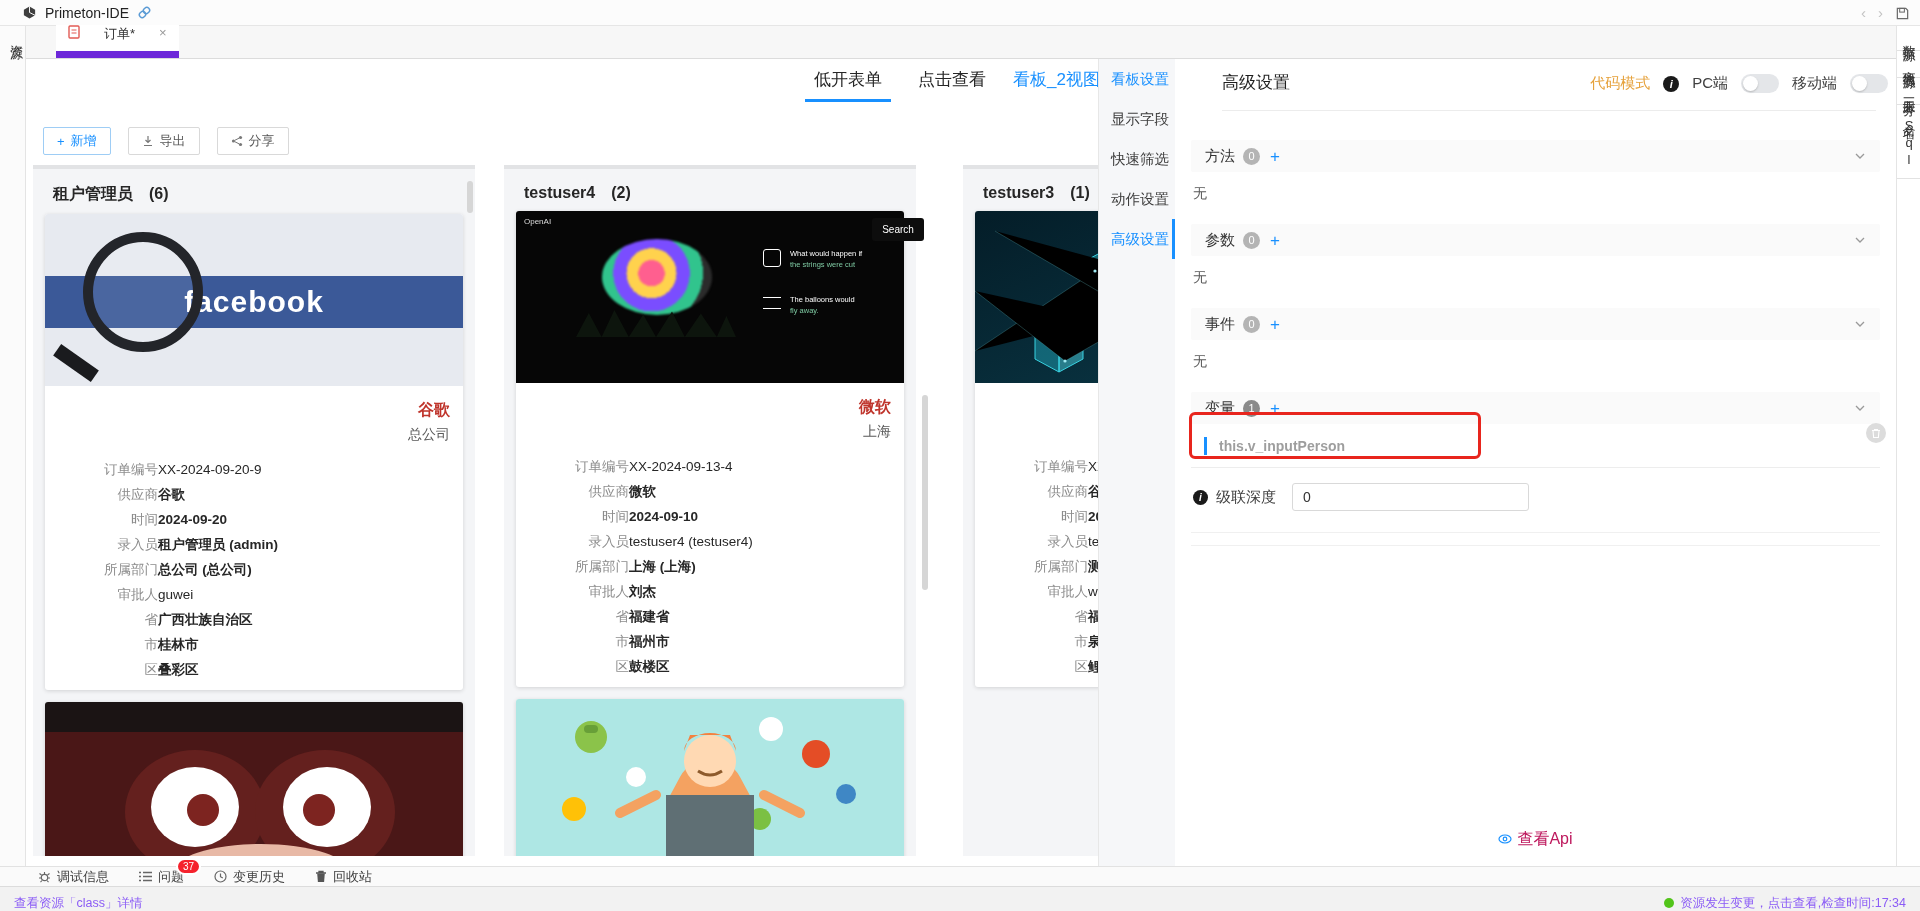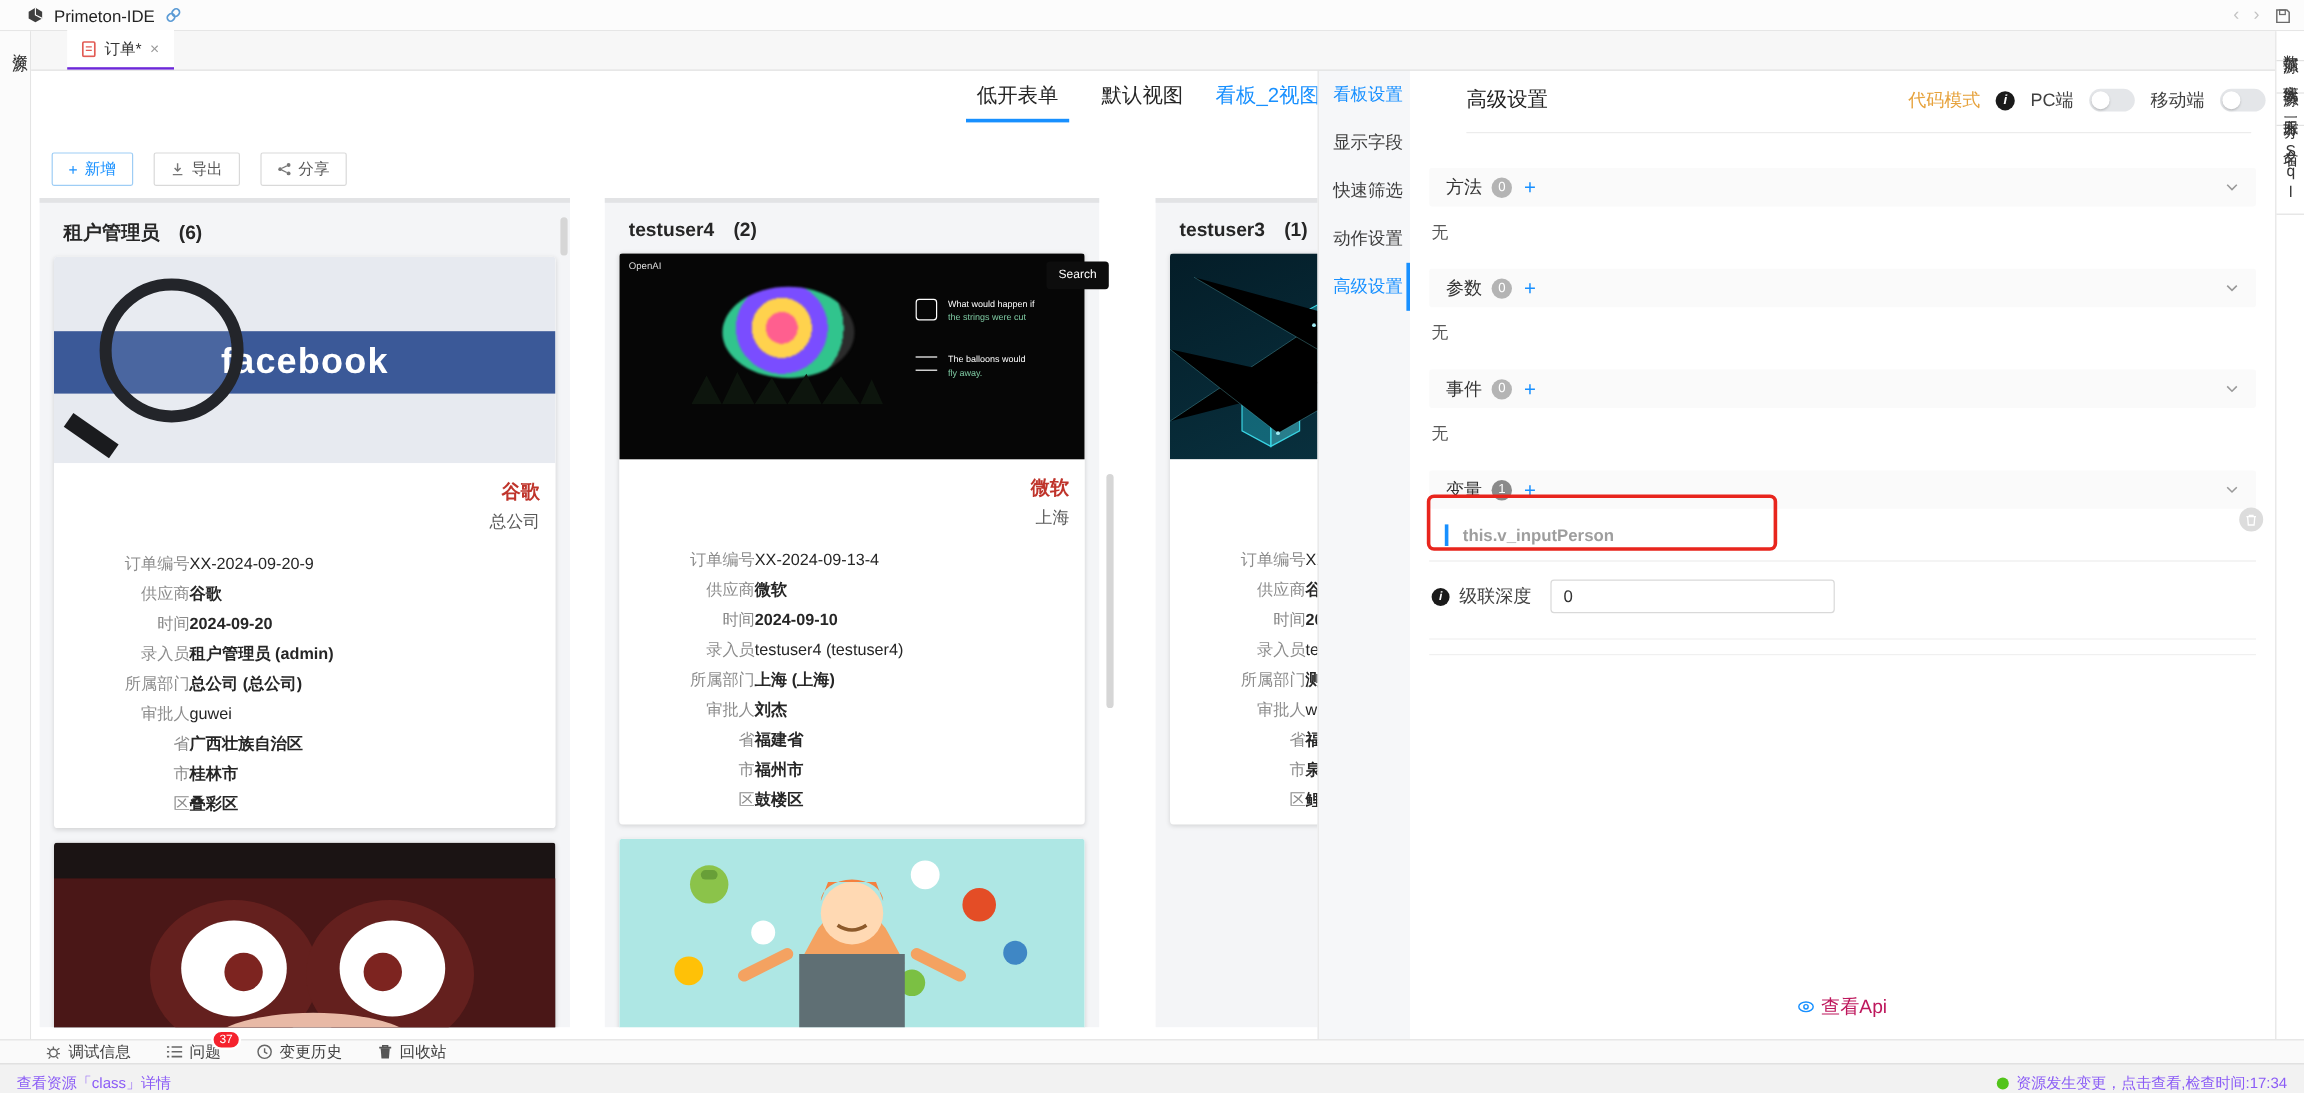--- a/index.html
+++ b/index.html
@@ -13,22 +13,22 @@
   .tb-right{position:absolute;right:10px;top:0;height:26px;display:flex;align-items:center;gap:12px;}
   .nav-arrow{font-size:15px;color:#c3c3c3;line-height:26px;cursor:default;}
   
   .left-rail{position:absolute;left:0;top:26px;width:26px;height:840px;background:#fbfbfb;
              border-right:1px solid #e4e4e4;}
   .vtext{writing-mode:vertical-rl;text-orientation:upright;letter-spacing:3px;font-size:13px;color:#333;}
   .left-rail .vtext{margin:8px auto 0;display:block;text-align:center;width:100%;}
   
   .tabbar{position:absolute;left:26px;top:26px;width:1870px;height:33px;background:#f7f7f7;
           border-bottom:1px solid #dcdcdc;display:flex;align-items:flex-end;}
-  .tab{height:33px;margin-left:30px;padding:0 12px;background:#fff;border-bottom:2px solid #6d28d9;
-       display:flex;align-items:center;gap:7px;font-size:13px;color:#333;}
+  .tab{height:33px;margin-left:30px;padding:0 12px;background:#fff;border-bottom:7px solid #6d28d9;
+       display:flex;align-items:flex-start;gap:24px;font-size:13px;color:#333;}
   .tab .close{color:#999;font-size:13px;}
   
   .content{position:absolute;left:26px;top:59px;width:1072px;height:807px;background:#fff;overflow:hidden;}
   .view-tabs{position:absolute;left:788px;top:9px;display:flex;align-items:flex-start;gap:27px;
              font-size:17px;color:#262626;}
   .view-tab{padding-bottom:8px;cursor:pointer;white-space:nowrap;}
   .view-tab.underlined{border-bottom:3px solid #1890ff;padding-left:9px;padding-right:9px;margin-left:-9px;}
   .view-tab.sel{color:#1890ff;}
   .board-toolbar{position:absolute;left:17px;top:68px;display:flex;gap:17px;}
   .btn{height:28px;padding:0 13px;border:1px solid #d9d9d9;border-radius:2px;background:#fff;
@@ -166,21 +166,21 @@
         </svg>
       <span>订单*</span>
       <span class="close">×</span>
     </div>
   </div>
 
   <div class="content">
 
     <div class="view-tabs">
       <span class="view-tab underlined">低开表单</span>
-      <span class="view-tab">默认视图</span>
+      <span class="view-tab">点击查看</span>
       <span class="view-tab sel"><span>看板_2视图</span></span>
 
     </div>
 
     <div class="board-toolbar">
       <button class="btn primary">
         <span>+</span>
         <span>新增</span>
       </button>
       <button class="btn">

